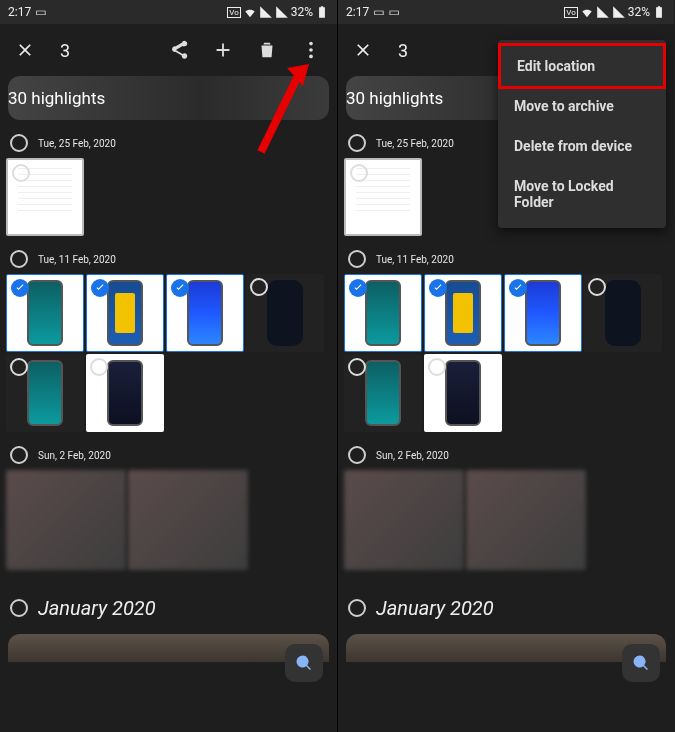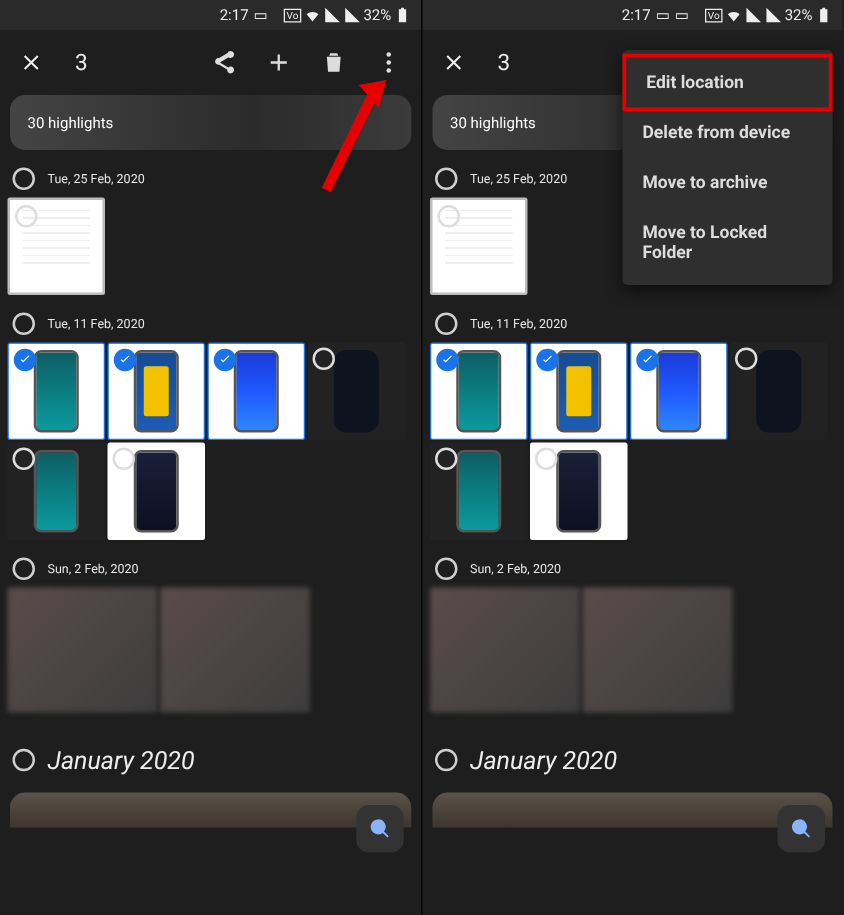--- a/index.html
+++ b/index.html
@@ -20,21 +20,21 @@
       overflow: hidden;
       flex-shrink: 0;
     }
     .screen + .screen { border-left: 1px solid #000; }
     
     .status-bar {
       height: 24px;
       background: #2a2a2a;
       display: flex;
       align-items: center;
-      justify-content: flex-end;
+      justify-content: space-between;
       padding: 0 8px;
       font-size: 12px;
       color: #eee;
     }
     .status-left, .status-right { display: flex; align-items: center; gap: 4px; }
     .status-right { gap: 2px; margin-left: 13px; }
     .status-right svg, .status-right .ico { width: 14px; height: 14px; fill: #eee; }
     
     .toolbar {
       height: 52px;
@@ -52,22 +52,21 @@
     .ticon svg { width: 22px; height: 22px; fill: #ddd; }
     
     .highlights {
       margin: 0 8px 6px 8px;
       height: 44px;
       border-radius: 12px;
       background: linear-gradient(90deg, #444 0%, #2b2b2b 60%, #3b3b3b 100%);
       display: flex;
       align-items: center;
       color: #fff;
-      font-size: 12px;
-      padding-left: 14px;
+      font-size: 17px;
     }
     
     .date-row {
       display: flex;
       align-items: center;
       gap: 10px;
       padding: 8px 10px 4px 10px;
       color: #e6e6e6;
       font-size: 10px;
     }
@@ -429,17 +428,17 @@
   <div class="bottom-img"></div>
 
   <div class="zoom">
     <svg viewBox="0 0 24 24">
         <path d="M10 2a8 8 0 0 1 6.3 13l5 5-1.4 1.4-5-5A8 8 0 1 1 10 2zm-1 5h2v2h2v2h-2v2H9v-2H7V9h2z"></path>
       </svg>
   </div>
 
   <div class="menu">
     <div class="menu-item hl">Edit location</div>
+    <div class="menu-item">Move to archive</div>
     <div class="menu-item">Delete from device</div>
-    <div class="menu-item">Move to archive</div>
     <div class="menu-item">Move to Locked Folder</div>
   </div>
 </div>
 
 </body></html>

